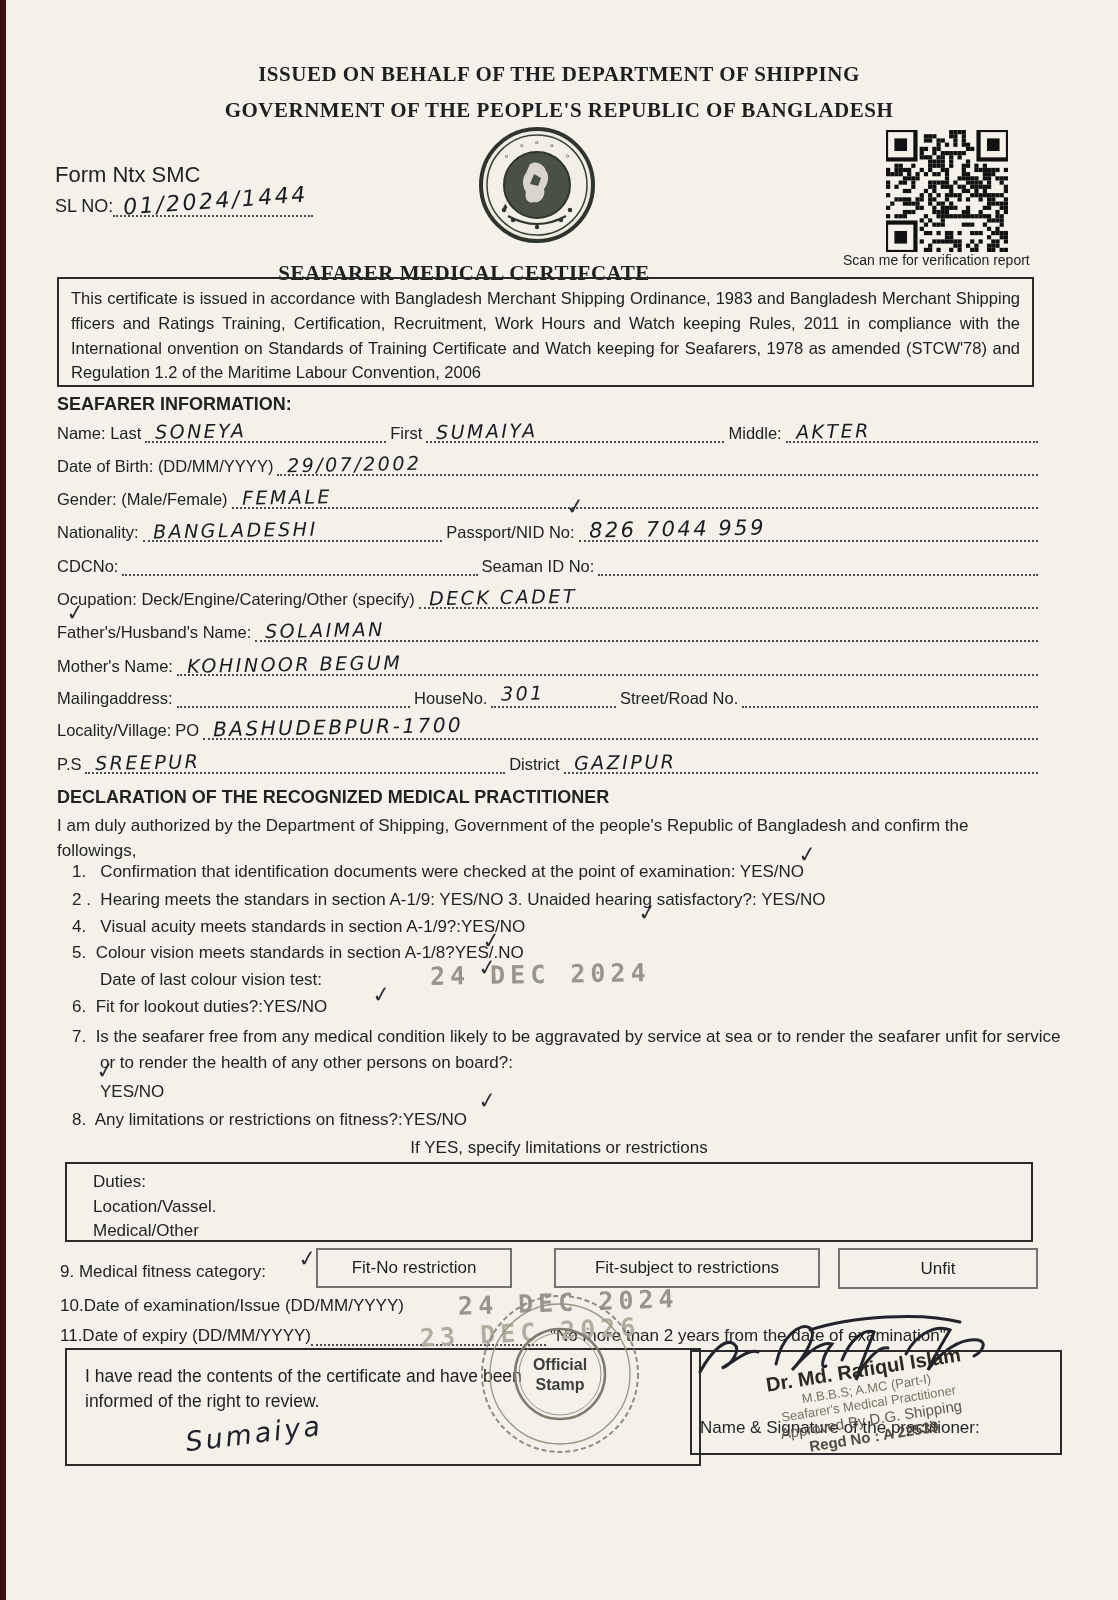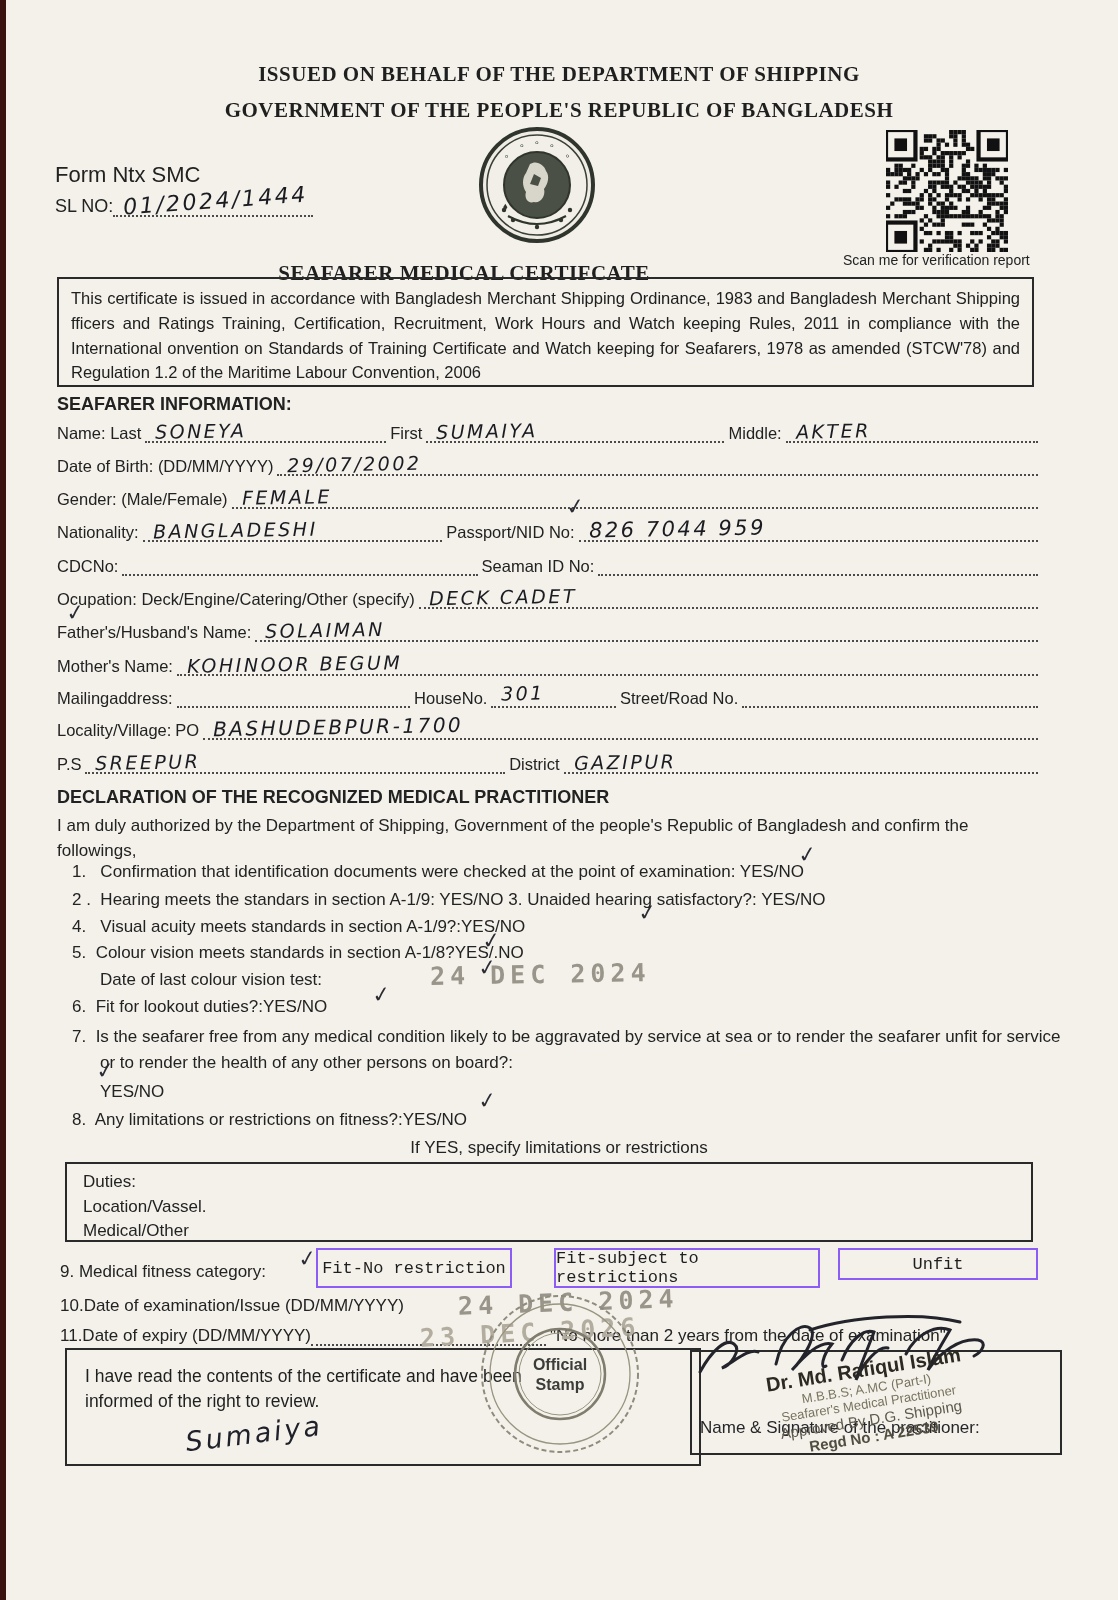--- a/index.html
+++ b/index.html
@@ -24,21 +24,21 @@
   .decl { font-size:17px; color:#232323; }
   .stamp-date {
     font-family:"DejaVu Sans Mono", monospace; font-weight:bold;
     color:#9a958a; letter-spacing:5px; font-size:25px; white-space:nowrap;
   }
   .check {
     position:absolute; font-size:22px; font-weight:bold; color:#2b2b33;
     font-family:"DejaVu Sans", sans-serif; transform:rotate(-8deg);
   }
   .boxed { position:absolute; border:2px solid #2a2a2a; }
-  .fit-box { border:2px solid #8b5cf6; position:absolute; display:flex; align-items:center; justify-content:center; font-size:17px; background:transparent;font-family:Liberation Mono, monospace; }
+  .fit-box { border:2px solid #737373; position:absolute; display:flex; align-items:center; justify-content:center; font-size:17px; background:transparent; }
   .stampline { white-space:nowrap; text-align:center; }
 </style>
 </head>
 <body>
 
 <div id="page">
   <div id="left-edge"></div>
 
   <div class="abs serifhead" style="left:0;right:0;top:62px;font-size:21px;">ISSUED ON BEHALF OF THE DEPARTMENT OF SHIPPING</div>
   <div class="abs serifhead" style="left:0;right:0;top:98px;font-size:21px;">GOVERNMENT OF THE PEOPLE'S REPUBLIC OF BANGLADESH</div>
@@ -532,34 +532,34 @@
     <span>Is the seafarer free from any medical condition likely to be aggravated by service at sea or to render the seafarer unfit for service or to render the health of any other persons on board?:</span>
   </div>
   <div class="abs decl" style="left:100px;top:1082px;">YES/NO</div>
   <div class="abs decl" style="left:72px;top:1110px;">
     <span>8.</span>&nbsp;
     <span>Any limitations or restrictions on fitness?:YES/NO</span>
   </div>
 
   <div class="abs decl" style="left:0;right:0;top:1138px;text-align:center;">If YES, specify limitations or restrictions</div>
 
-  <div class="boxed" style="left:65px;top:1162px;width:968px;height:80px;padding:6px 16px;">
+  <div class="boxed" style="left:65px;top:1162px;width:968px;height:80px;padding:6px 26px;">
     <div class="decl" style="line-height:1.45;">Duties:</div>
     <div class="decl" style="line-height:1.45;">Location/Vassel.</div>
     <div class="decl" style="line-height:1.45;">Medical/Other</div>
   </div>
 
   <div class="abs decl" style="left:60px;top:1262px;">9.  Medical fitness category:</div>
   <div class="fit-box" style="left:316px;top:1248px;width:196px;height:40px;">
       <span>Fit-No restriction</span>
     </div>
   <div class="fit-box" style="left:554px;top:1248px;width:266px;height:40px;">
       <span>Fit-subject to restrictions</span>
     </div>
-  <div class="fit-box" style="left:838px;top:1248px;width:200px;height:32px;">
+  <div class="fit-box" style="left:838px;top:1248px;width:200px;height:41px;">
       <span>Unfit</span>
     </div>
 
   <div class="abs decl" style="left:60px;top:1296px;">10.Date of examination/Issue (DD/MM/YYYY)</div>
   <div class="abs stamp-date" style="left:458px;top:1288px;transform:rotate(-2deg);">24 DEC 2024</div>
 
   <div class="abs" style="left:60px;top:1326px;display:flex;align-items:flex-end;width:1000px;">
     <span class="decl">11.Date of expiry (DD/MM/YYYY)</span>
     <span style="width:235px;border-bottom:2px dotted #4a4a4a;height:16px;"></span>
     <span class="decl" style="margin-left:4px;">"No more than 2 years from the date of examination"</span>

